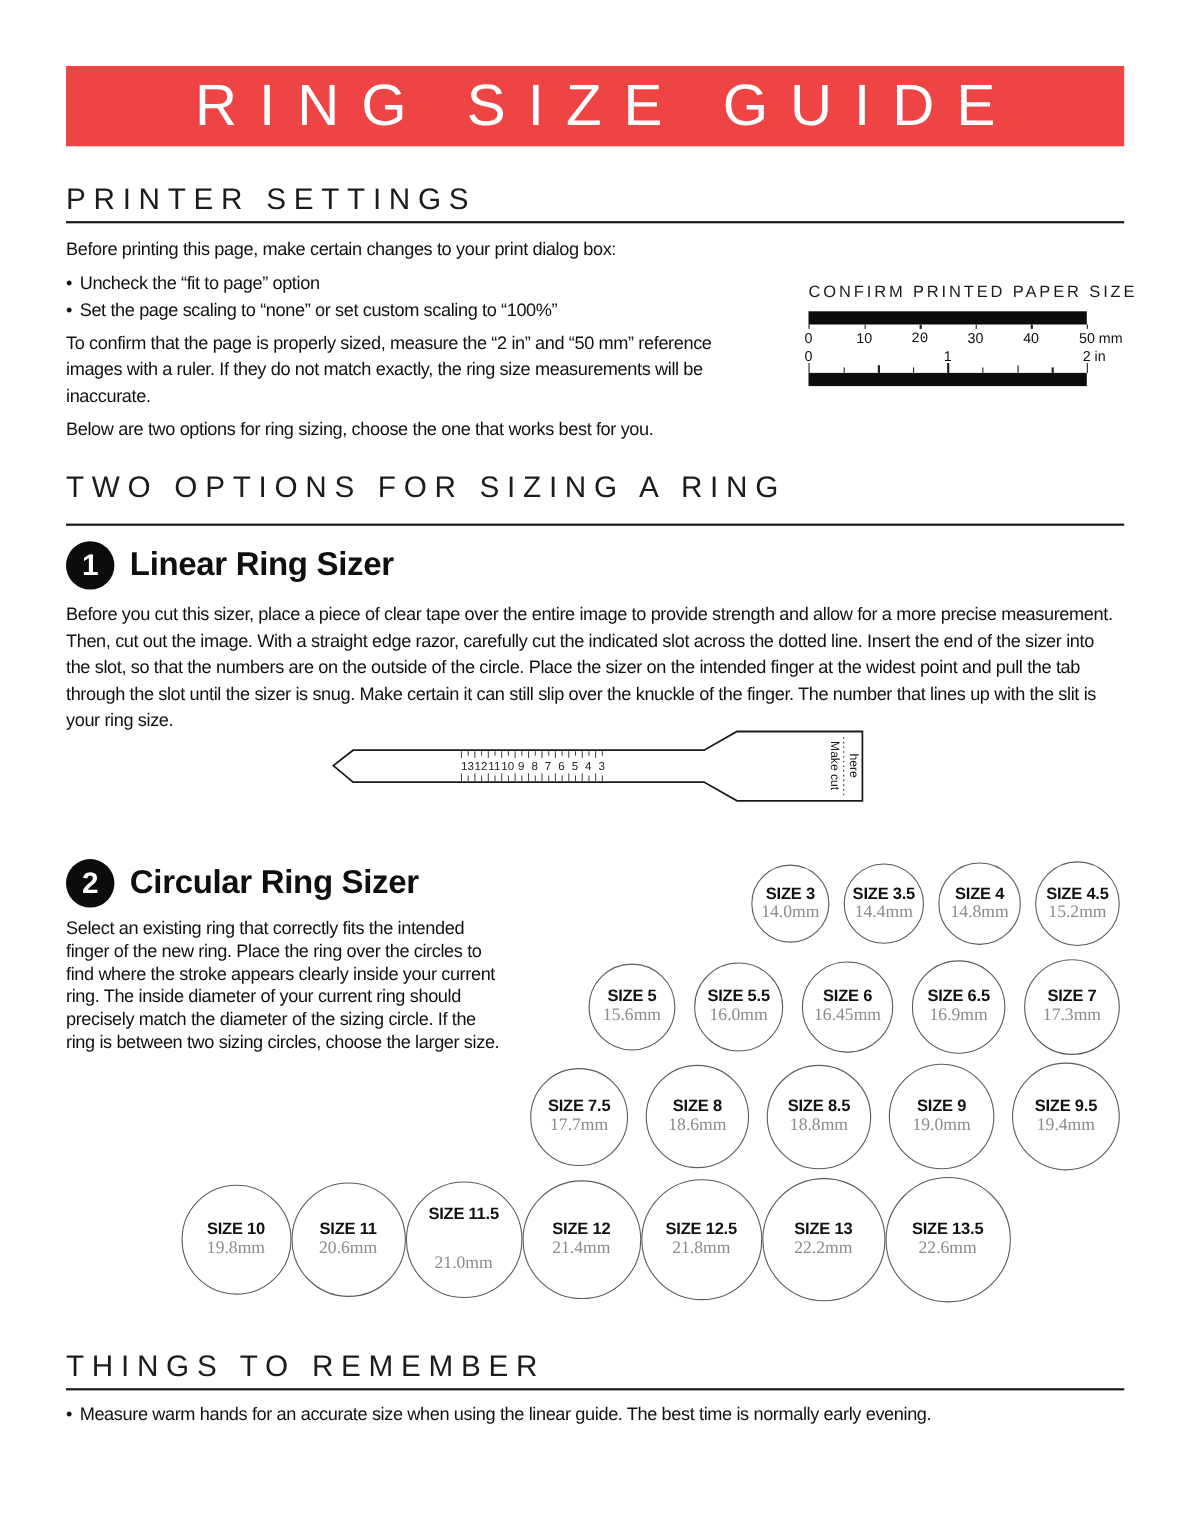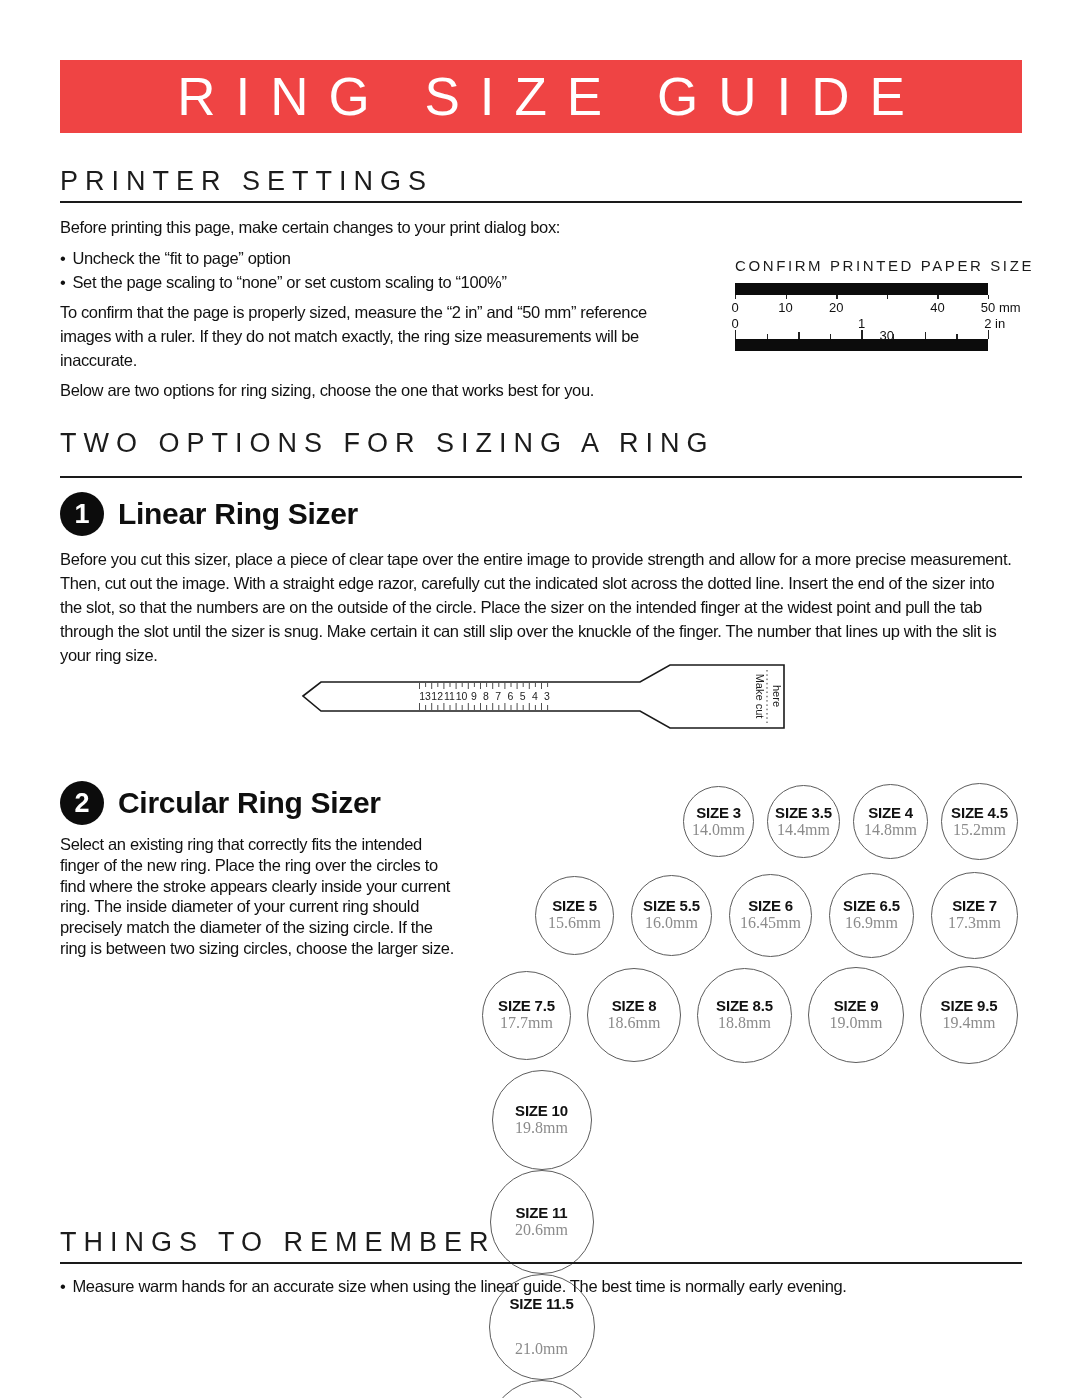--- a/index.html
+++ b/index.html
@@ -70,23 +70,23 @@
 
   <div class="abs" style="left:735px;top:257px;width:310px;height:100px;">
     <div class="abs ps-head" style="left:0;top:0;">CONFIRM PRINTED PAPER SIZE</div>
     <div class="abs ruler-bar" style="left:0;top:26px;"></div>
     <div class="abs" style="left:0;top:38px;width:253px;height:20px;" id="mm-labels">
         <div class="ruler-tick" style="left: 0px; top: 0px; height: 4px;"></div>
         <span class="ruler-lbl" style="left: 0px; top: 5px;">0</span>
         <div class="ruler-tick" style="left: 50.6px; top: 0px; height: 4px;"></div>
         <span class="ruler-lbl" style="left: 50.6px; top: 5px;">10</span>
         <div class="ruler-tick" style="left: 101.2px; top: 0px; height: 4px;"></div>
-        <span class="ruler-lbl" style="left: 101.2px; top: 5px;">20</span>
+        <span class="ruler-lbl" style="left: 101.2px; top: 5px; font-family: Liberation Mono, monospace;">20</span>
         <div class="ruler-tick" style="left: 151.8px; top: 0px; height: 4px;"></div>
-        <span class="ruler-lbl" style="left: 151.8px; top: 5px; margin-top: 28px;">30</span>
+        <span class="ruler-lbl" style="left: 151.8px; top: 5px;">30</span>
         <div class="ruler-tick" style="left: 202.4px; top: 0px; height: 4px;"></div>
         <span class="ruler-lbl" style="left: 202.4px; top: 5px;">40</span>
         <div class="ruler-tick" style="left: 253px; top: 0px; height: 4px;"></div>
         <span class="ruler-lbl" style="left: 253px; top: 5px; transform: translateX(-18%);">50 mm</span>
       </div>
     <div class="abs" style="left:0;top:59px;width:253px;height:14px;" id="in-labels">
         <span class="ruler-lbl" style="left: 0px; top: 0px;">0</span>
         <span class="ruler-lbl" style="left: 126.5px; top: 0px;">1</span>
         <span class="ruler-lbl" style="left: 253px; top: 0px; transform: translateX(-18%);">2 in</span>
       </div>
@@ -236,21 +236,21 @@
       </div>
       <div class="ring-circle" style="width: 96px; height: 96px;">
         <div class="c-size">SIZE 9</div>
         <div class="c-mm">19.0mm</div>
       </div>
       <div class="ring-circle" style="width: 98px; height: 98px;">
         <div class="c-size">SIZE 9.5</div>
         <div class="c-mm">19.4mm</div>
       </div>
     </div>
-  <div class="circle-row" id="circle-row-4" style="top:1070px;left:63px;width:957px;height:114px;justify-content:flex-start;flex-direction:column;">
+  <div class="circle-row" id="circle-row-4" style="top:1070px;left:63px;width:957px;height:114px;justify-content:center;">
       <div class="ring-circle" style="width: 100px; height: 100px;">
         <div class="c-size">SIZE 10</div>
         <div class="c-mm">19.8mm</div>
       </div>
       <div class="ring-circle" style="width: 104px; height: 104px;">
         <div class="c-size">SIZE 11</div>
         <div class="c-mm">20.6mm</div>
       </div>
       <div class="ring-circle" style="width: 106px; height: 106px; gap: 28px;">
         <div class="c-size">SIZE 11.5</div>

